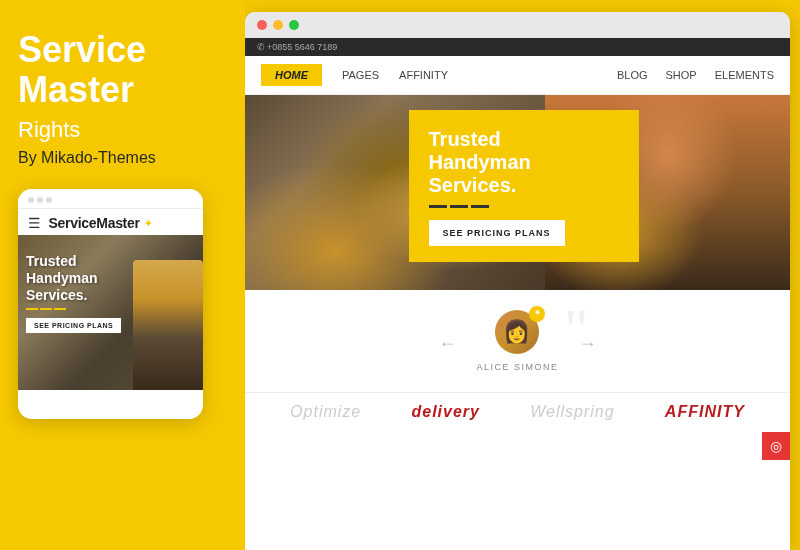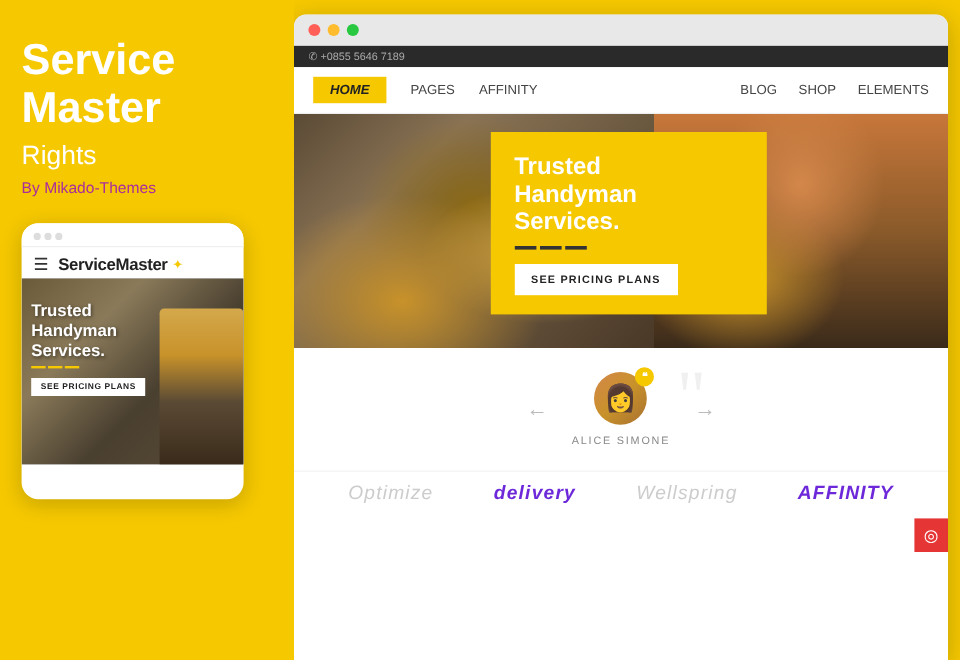--- a/index.html
+++ b/index.html
@@ -32,22 +32,22 @@
     }
 
     .theme-subtitle {
       font-size: 22px;
       font-weight: 400;
       color: #fff;
       margin-bottom: 6px;
     }
 
     .theme-by {
-      font-size: 13px;
-      color: #a21caf;
+      font-size: 16px;
+      color: #0f172a;
       opacity: 0.9;
       margin-bottom: 22px;
     }
 
     
     .mobile-mockup {
       background: #fff;
       border-radius: 14px;
       width: 185px;
       height: 230px;
@@ -494,21 +494,21 @@
     .brand-word {
       font-size: 16px;
       font-weight: 300;
       color: #ccc;
       font-style: italic;
       letter-spacing: 1px;
     }
 
     .brand-word.bold-brand {
       font-weight: 700;
-      color: #6d28d9;
+      color: #b91c1c;
     }
 
     
     .floating-btn {
       position: absolute;
       right: 0;
       bottom: 80px;
       width: 28px;
       height: 28px;
       background: #e63535;

